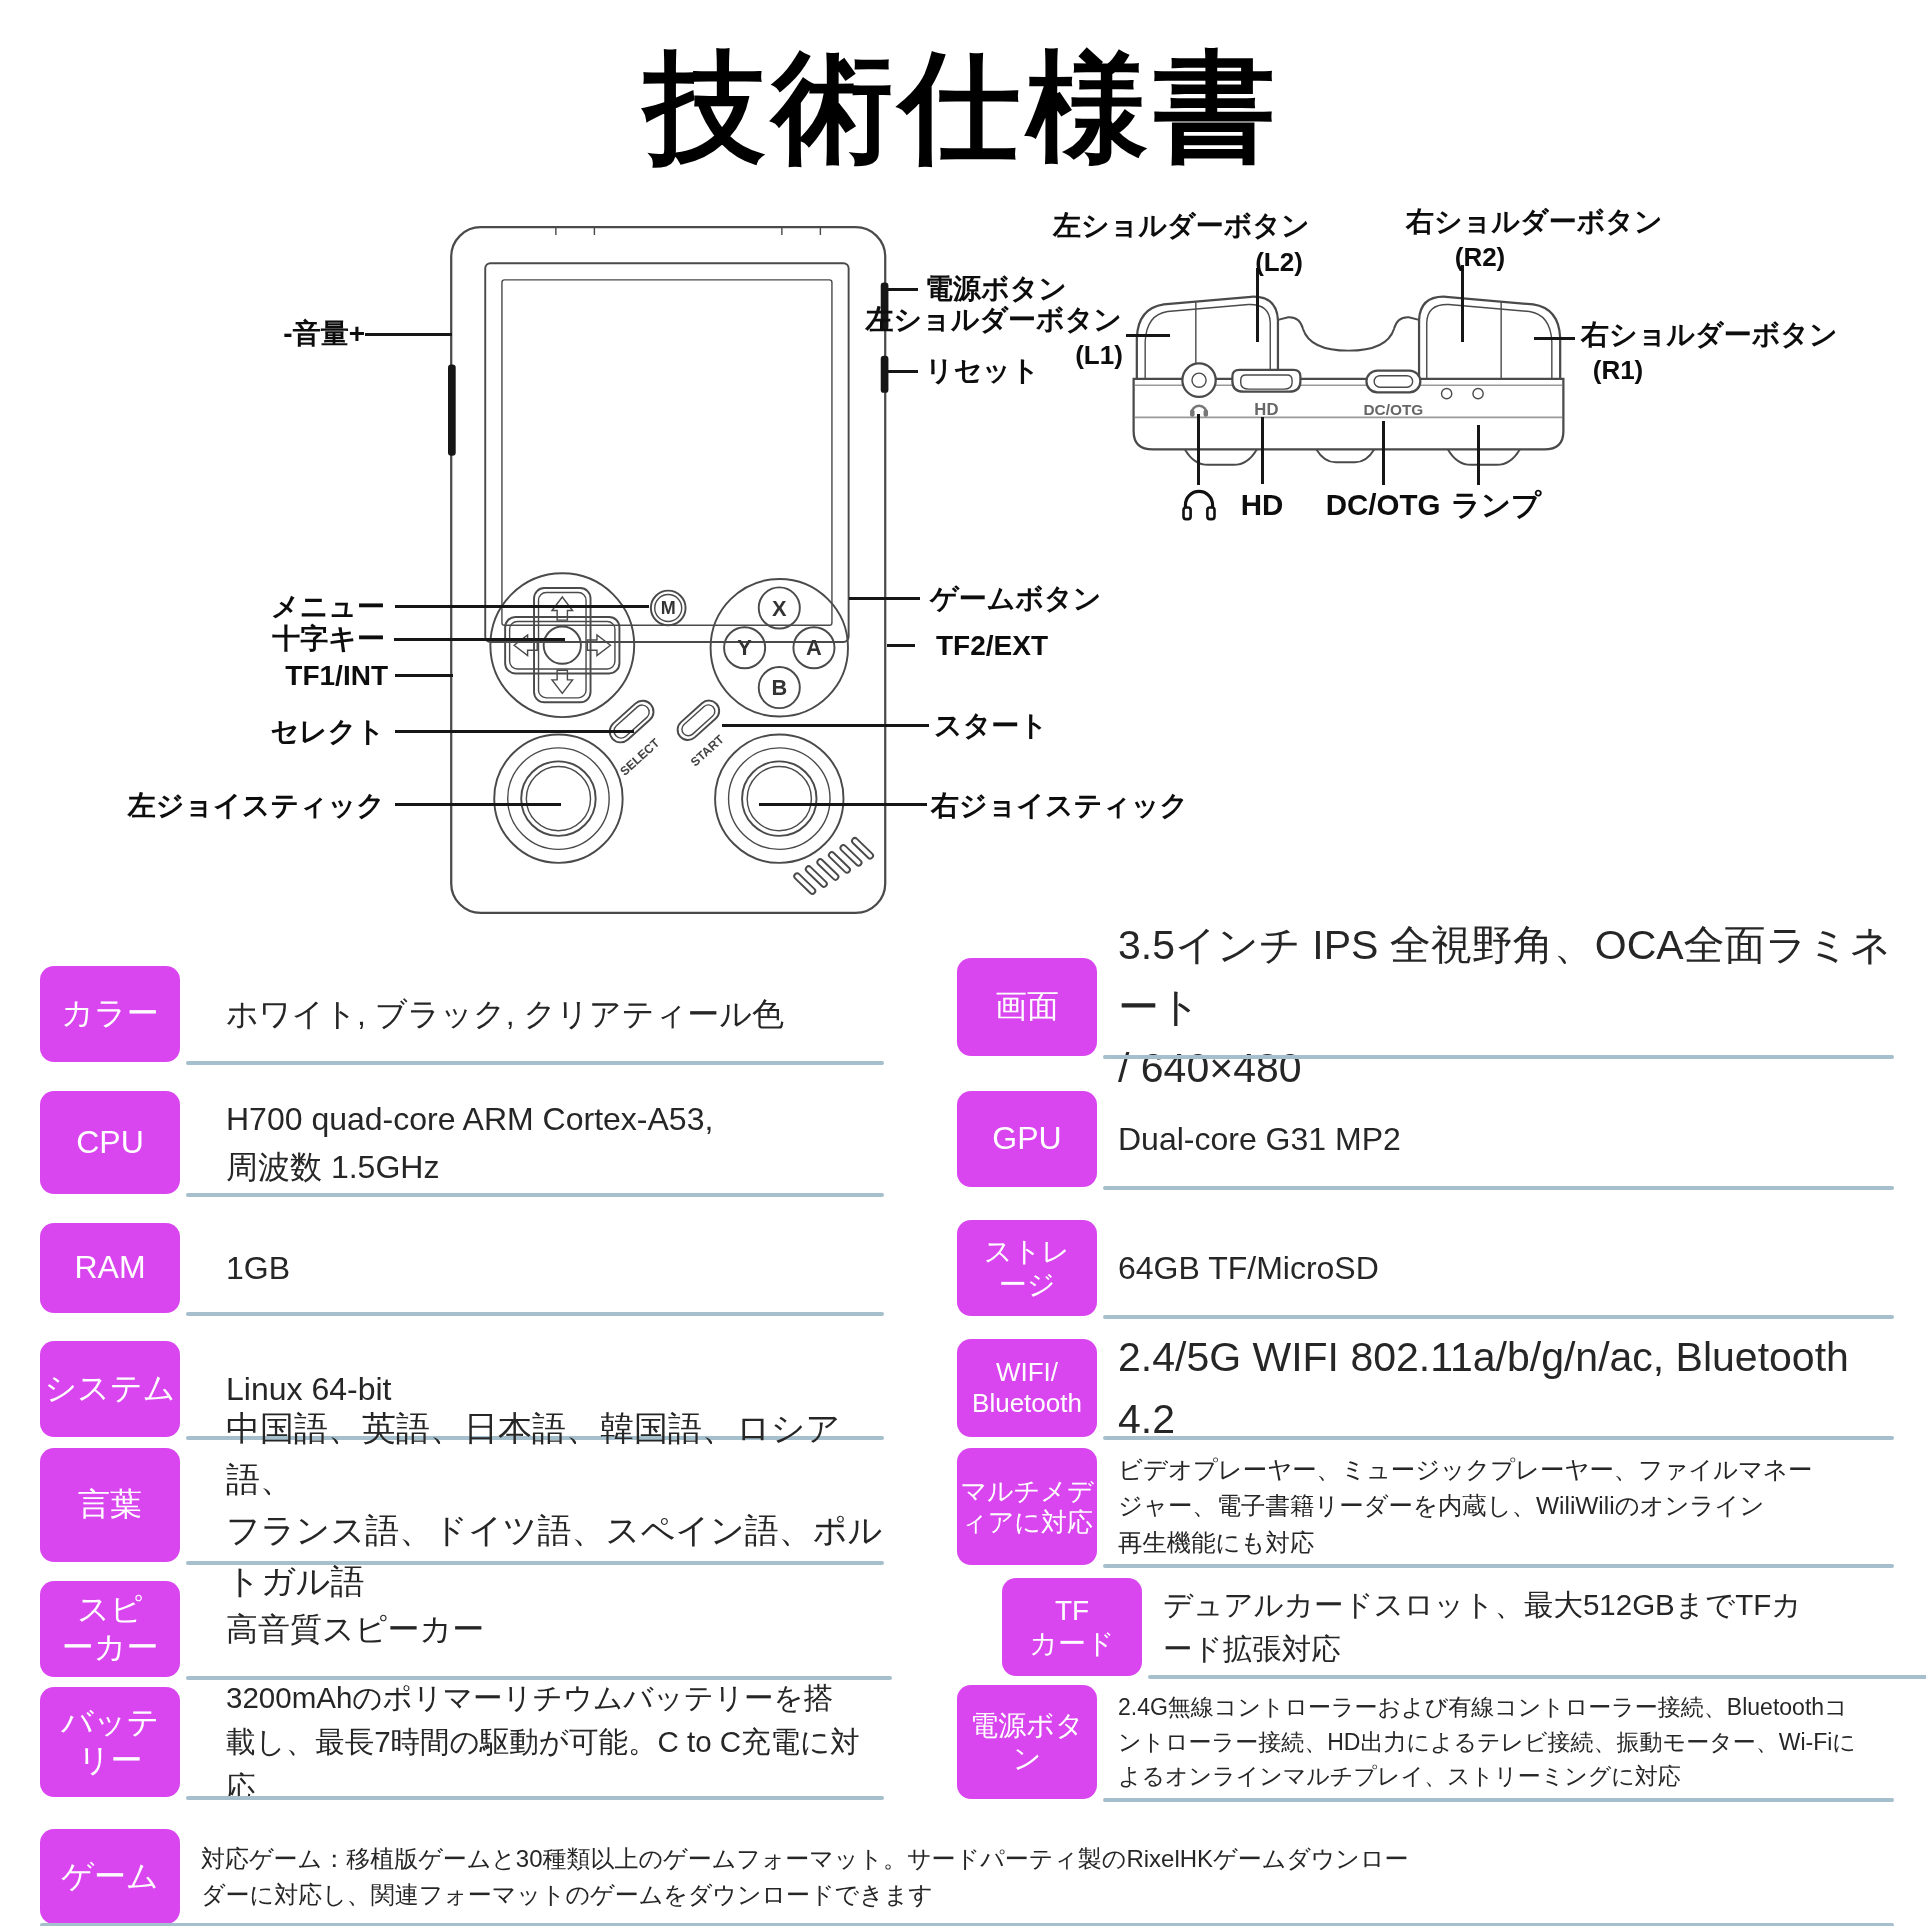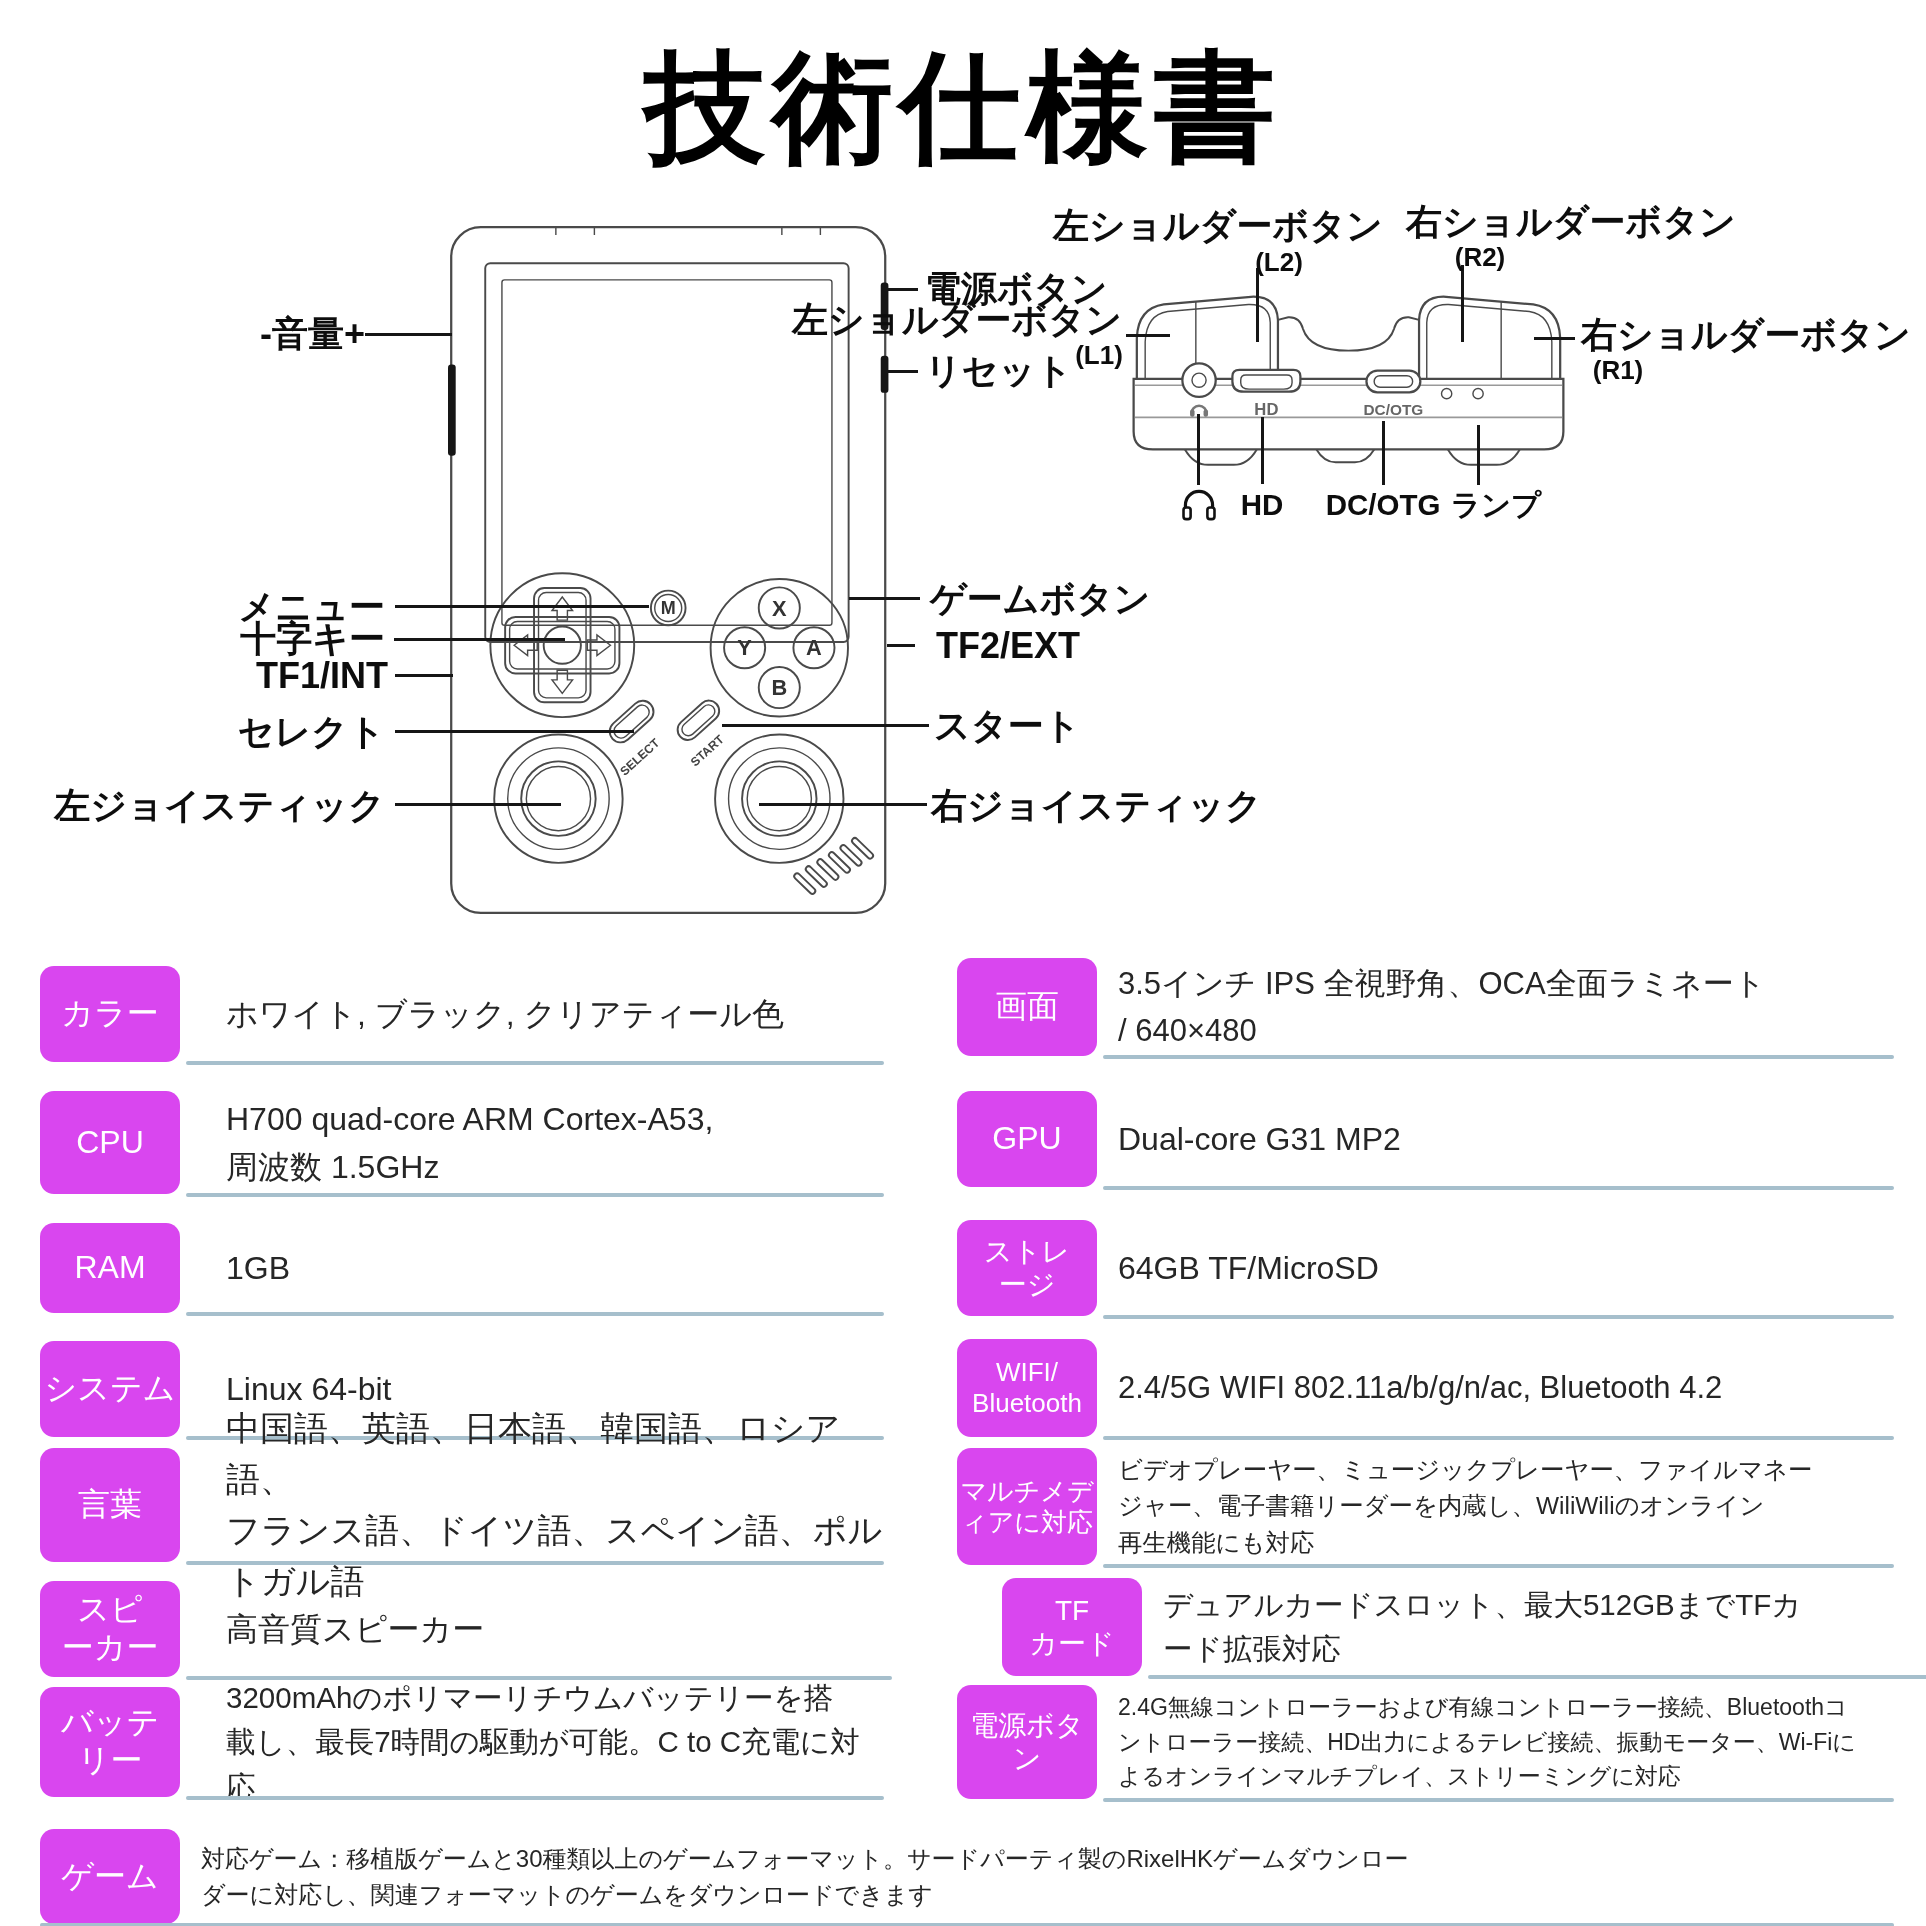--- a/index.html
+++ b/index.html
@@ -2,21 +2,21 @@
 <html style="font-size:10.3px"><head>
 <meta charset="utf-8">
 <style>
   html,body{margin:0;padding:0;background:#fff;}
   .page{position:relative;width:1926px;height:1926px;background:#fff;overflow:hidden;
         font-family:"Liberation Sans","DejaVu Sans",sans-serif;color:#111;}
   
   .title{position:absolute;left:0;right:0;top:27px;text-align:center;
          font-size:121px;font-weight:900;letter-spacing:6.4px;color:#000;}
   
-  .dlab{position:absolute;font-size:36px;font-weight:600;color:#0d0d0d;
+  .dlab{position:absolute;font-size:28px;font-weight:600;color:#0d0d0d;
         white-space:pre;transform:translateY(-50%);line-height:1.1;}
   .dlab.b{font-weight:700;}
   .dlab.ra{text-align:right;}
   .dlab.cx{transform:translate(-50%,-50%);}
   .dlab.s40{font-size:26px;}
   .dlab.s46{font-size:29.5px;}
   
   .hline{position:absolute;height:3.2px;background:#161616;}
   .vline{position:absolute;width:3.2px;background:#161616;}
   
@@ -30,21 +30,21 @@
               color:#fff;border-radius:14px;display:flex;align-items:center;justify-content:center;
               text-align:center;font-size:32px;line-height:1.18;white-space:pre-line;}
   .spec-value{position:absolute;left:186px;top:50%;transform:translateY(-50%);
               font-size:32px;color:#262626;white-space:pre-line;line-height:1.5;}
   .spec-divider{position:absolute;left:146px;right:0;bottom:-2.6px;height:3.2px;
                 background:#a6bfcc;border-radius:1.9px;}
   .vleft250 .spec-value{left:161px;}
   .full .spec-divider{left:0;}
   .lab44 .spec-label{font-size:28px;}
   .lab40 .spec-label{font-size:26px;}
-  .val48 .spec-value{font-size:31px;}
+  .val48 .spec-value{font-size:41px;}
   .val46 .spec-value{font-size:29.5px;}
   .val44 .spec-value{font-size:24px;}
   .val42 .spec-value{font-size:34px;}
   .val38 .spec-value{font-size:24.4px;}
   .val36 .spec-value{font-size:23px;}
 </style>
 </head>
 <body>
 
 <div class="page">

